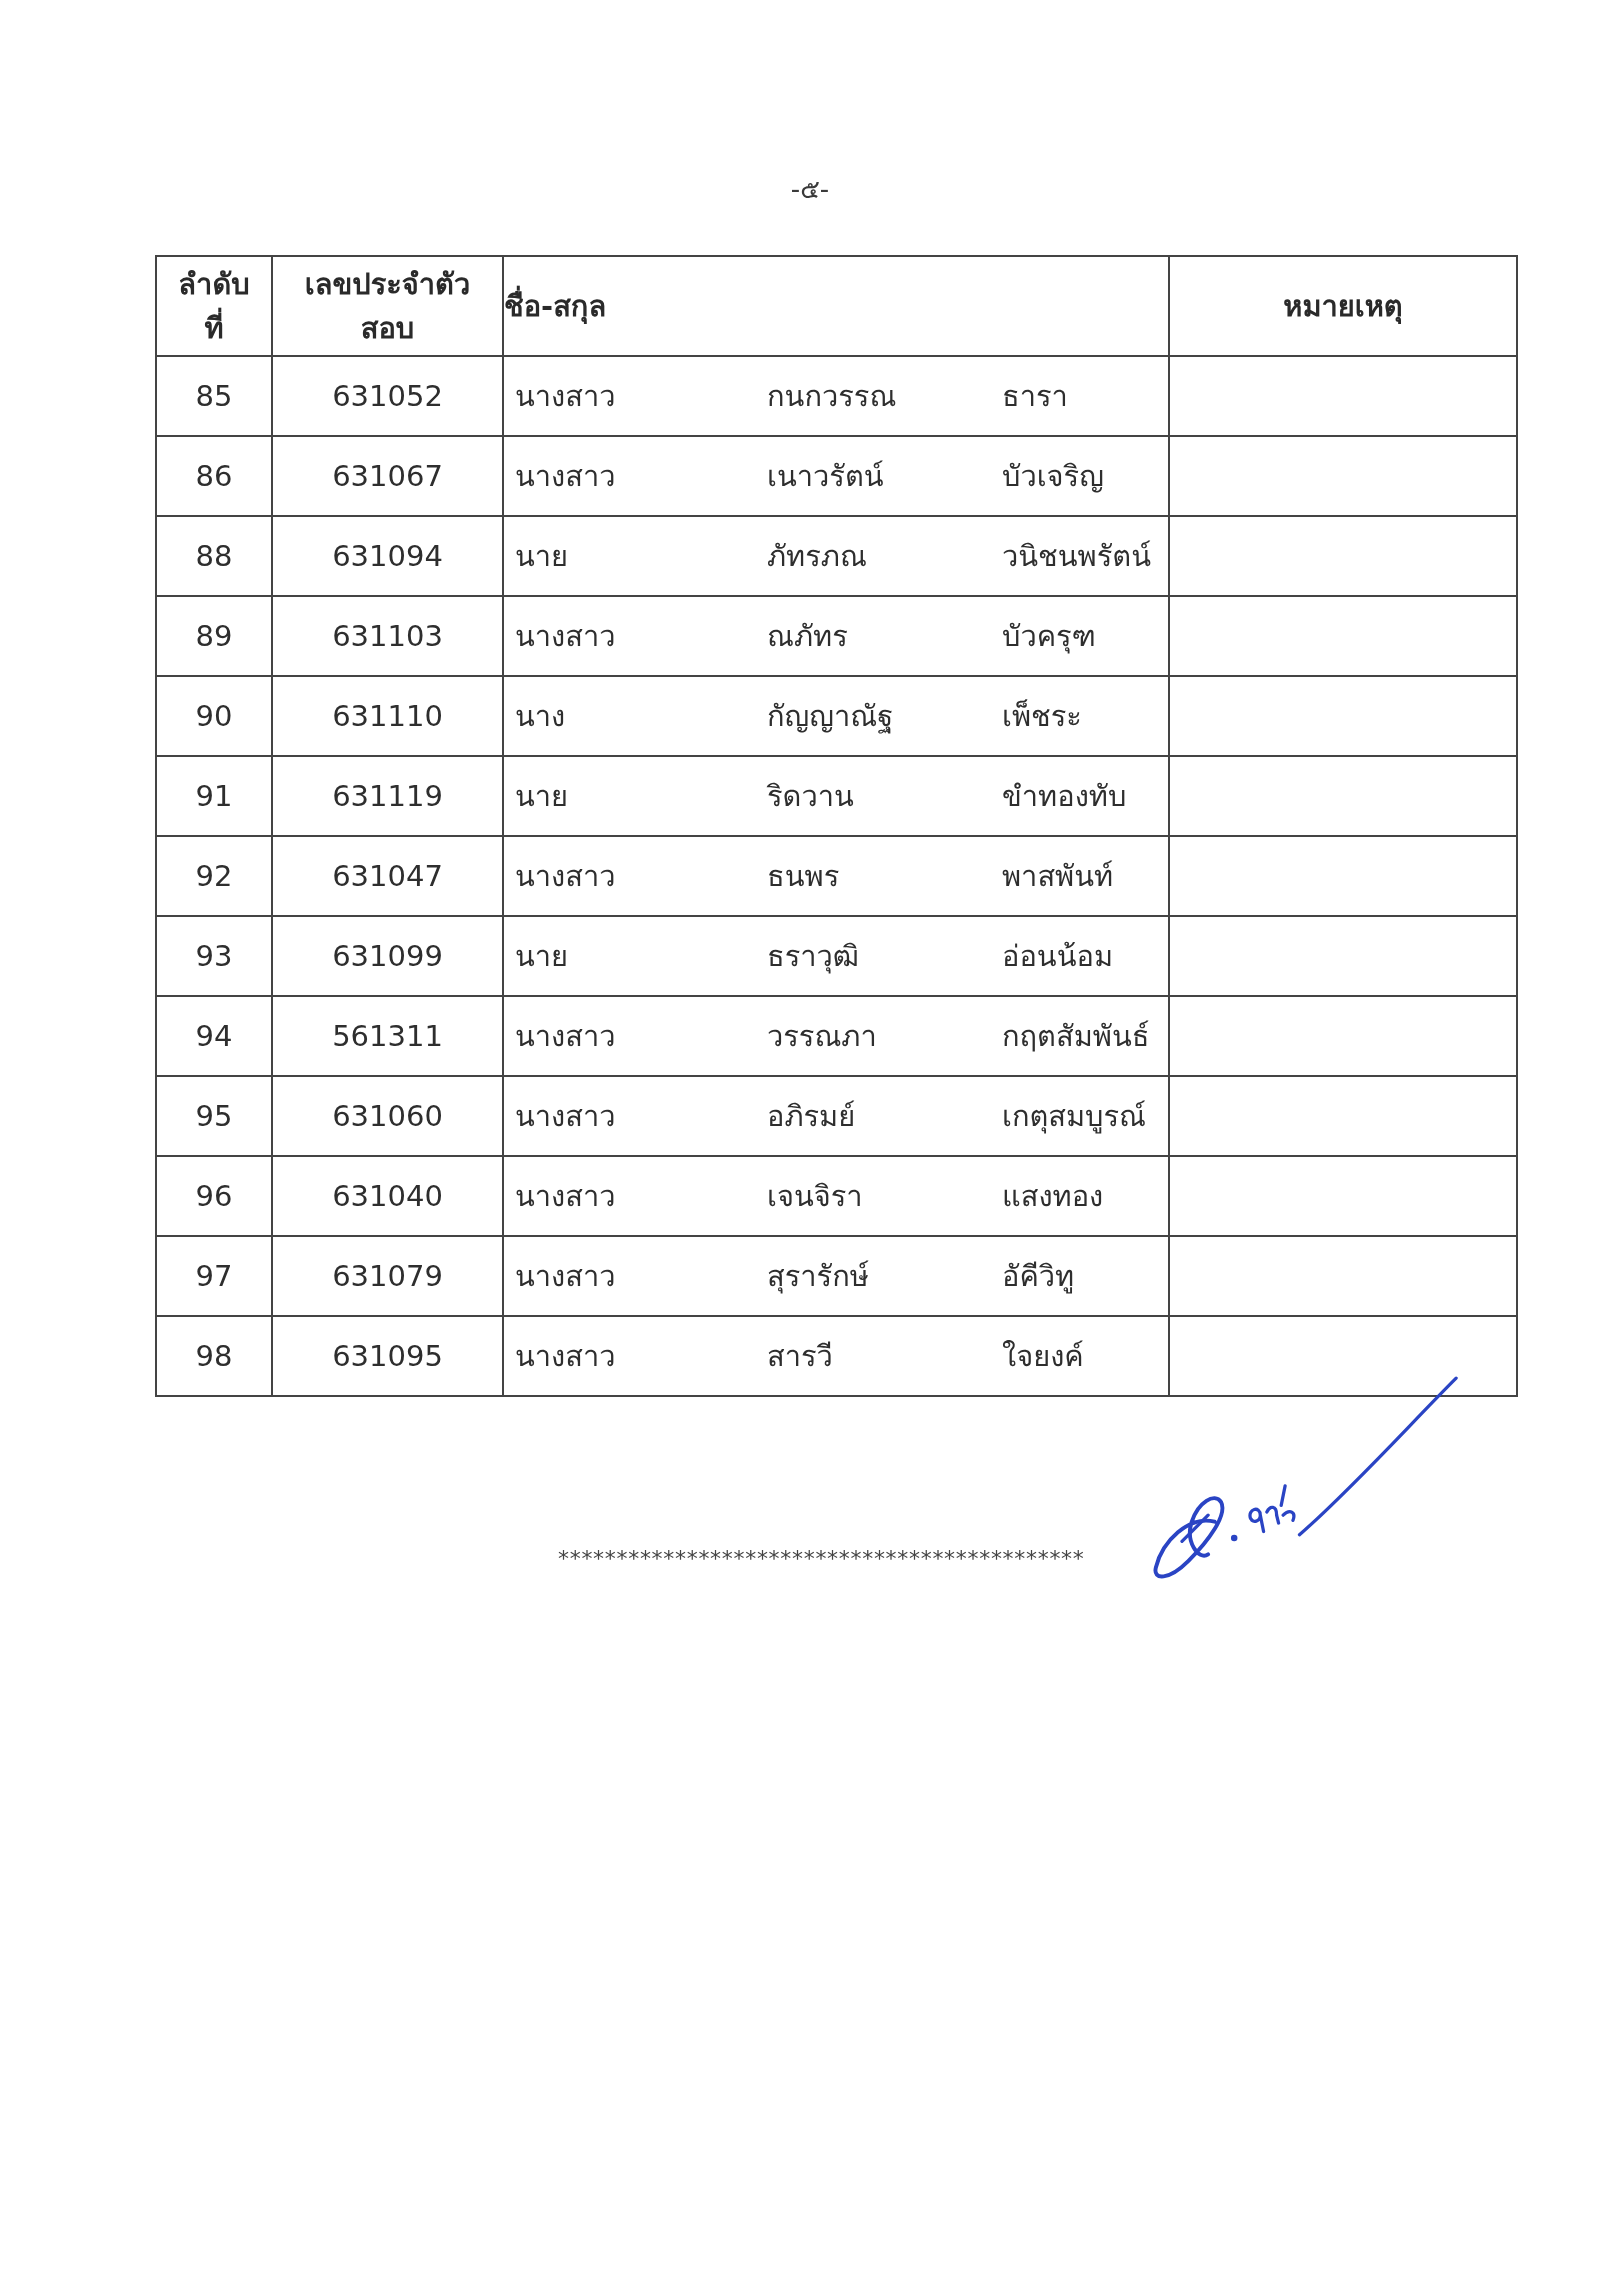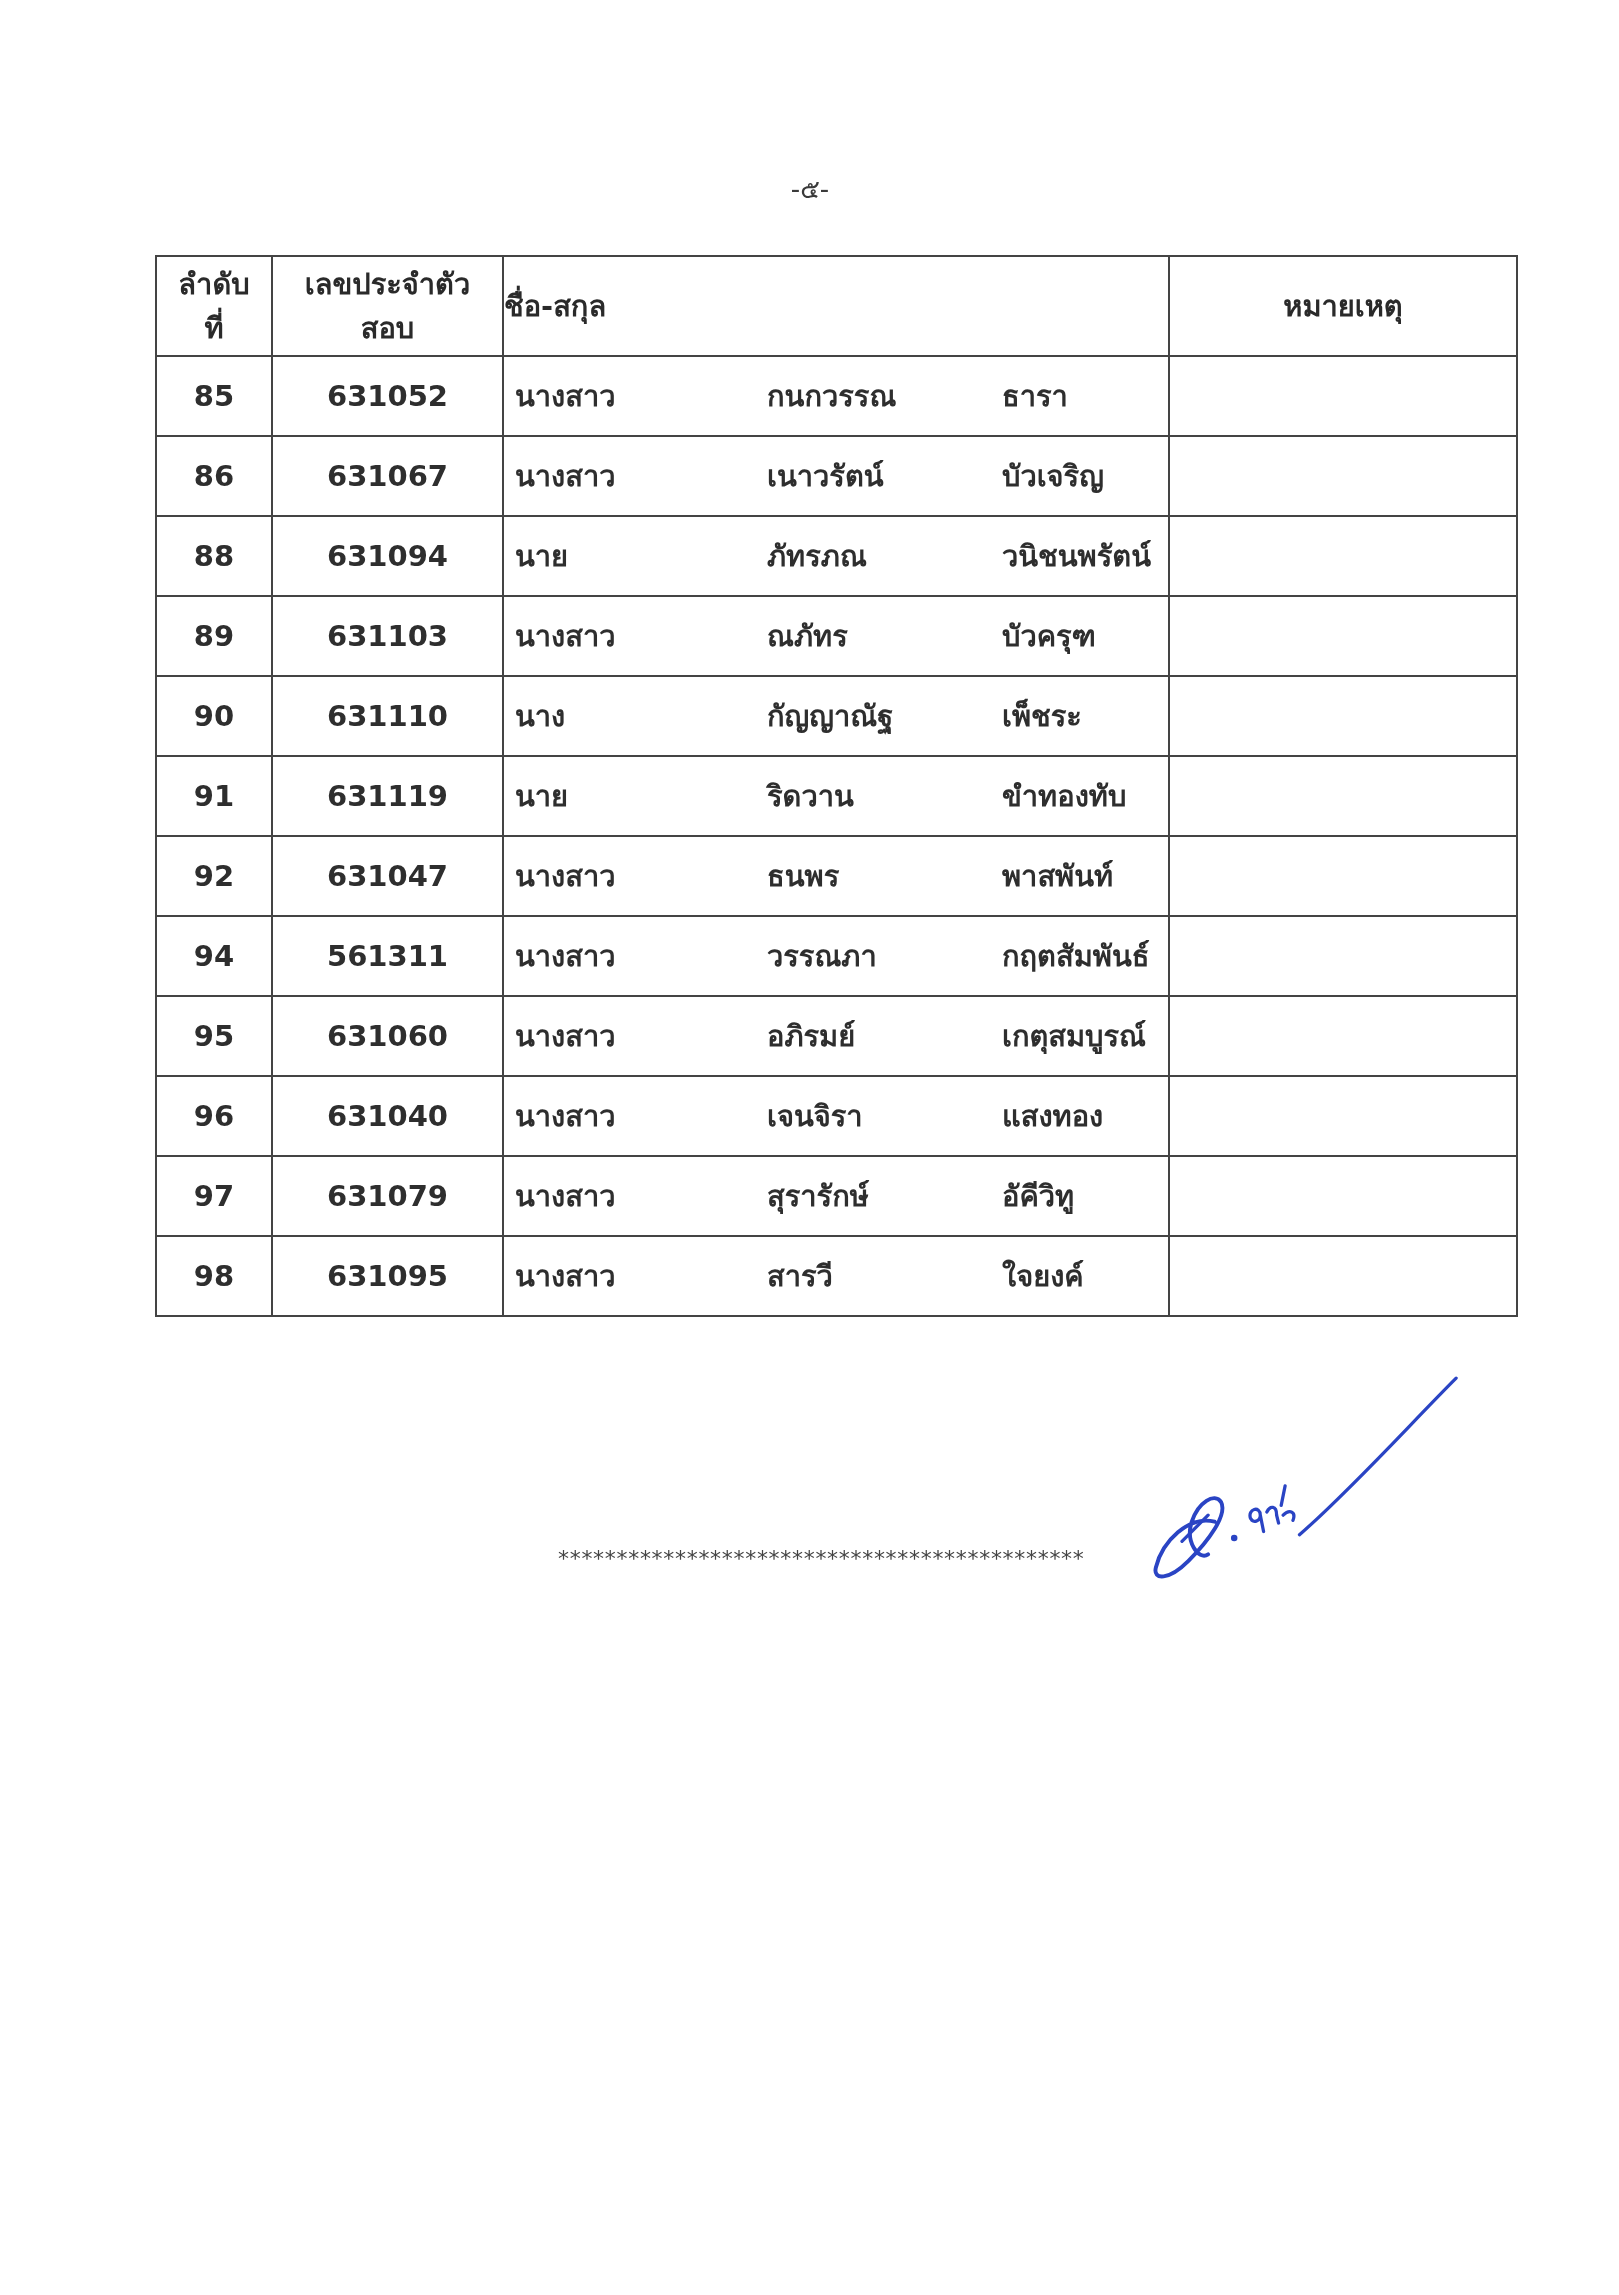--- a/index.html
+++ b/index.html
@@ -29,21 +29,21 @@
       top: 235px;
       left: 155px;
       width: 1353px;
       border-collapse: collapse;
       table-layout: fixed;
       margin-top: 20px;
     }
     .roster td, .roster th {
       border: 2px solid #444;
       padding: 0;
-      font-weight: bold;
+      font-weight: normal;
       font-size: 29px;
       color: #2e2e2e;
     }
     .roster th {
       height: 98px;
       font-weight: bold;
       font-size: 29px;
       line-height: 44px;
       color: #2a2a2a;
     }
@@ -169,20 +169,30 @@
     <td class="col-no">92</td>
     <td class="col-id">631047</td>
     <td class="col-name name-cell">
       <span class="name-title">นางสาว</span>
       <span class="name-first">ธนพร</span>
       <span class="name-last">พาสพันท์</span>
     </td>
     <td class="col-remark"></td>
   </tr>
       <tr>
+    <td class="col-no">93</td>
+    <td class="col-id">631099</td>
+    <td class="col-name name-cell">
+      <span class="name-title">นาย</span>
+      <span class="name-first">ธราวุฒิ</span>
+      <span class="name-last">อ่อนน้อม</span>
+    </td>
+    <td class="col-remark"></td>
+  </tr>
+      <tr>
     <td class="col-no">94</td>
     <td class="col-id">561311</td>
     <td class="col-name name-cell">
       <span class="name-title">นางสาว</span>
       <span class="name-first">วรรณภา</span>
       <span class="name-last">กฤตสัมพันธ์</span>
     </td>
     <td class="col-remark"></td>
   </tr>
       <tr>

